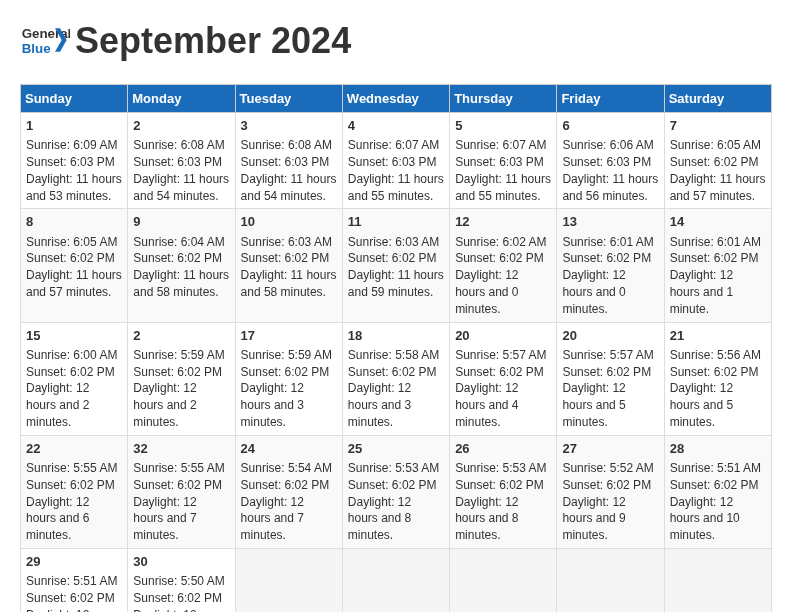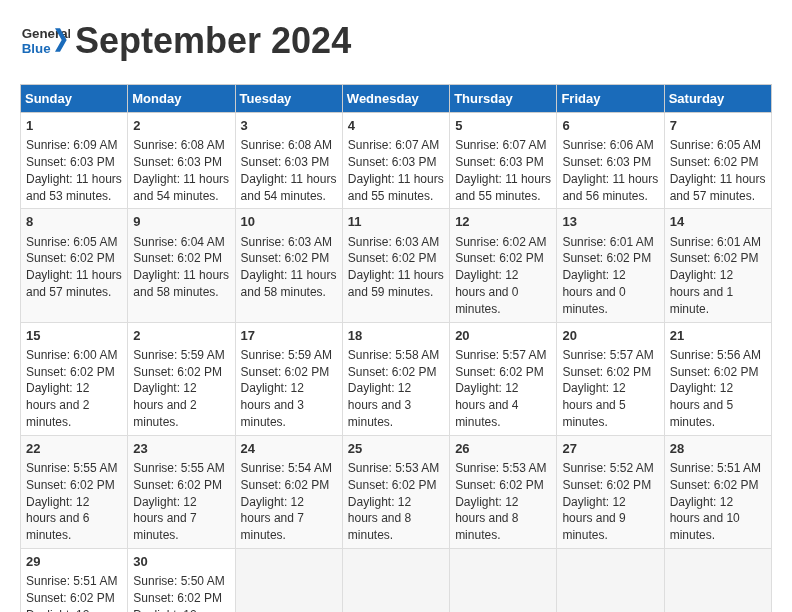--- a/index.html
+++ b/index.html
@@ -198,21 +198,21 @@
           <span class="day-num">21</span>
           <div class="day-info">Sunrise: 5:56 AM<br>Sunset: 6:02 PM<br>Daylight: 12 hours and 5 minutes.</div>
         </td>
       </tr>
       <tr>
         <td>
           <span class="day-num">22</span>
           <div class="day-info">Sunrise: 5:55 AM<br>Sunset: 6:02 PM<br>Daylight: 12 hours and 6 minutes.</div>
         </td>
         <td>
-          <span class="day-num">23</span>
+          <span class="day-num">32</span>
           <div class="day-info">Sunrise: 5:55 AM<br>Sunset: 6:02 PM<br>Daylight: 12 hours and 7 minutes.</div>
         </td>
         <td>
           <span class="day-num">24</span>
           <div class="day-info">Sunrise: 5:54 AM<br>Sunset: 6:02 PM<br>Daylight: 12 hours and 7 minutes.</div>
         </td>
         <td>
           <span class="day-num">25</span>
           <div class="day-info">Sunrise: 5:53 AM<br>Sunset: 6:02 PM<br>Daylight: 12 hours and 8 minutes.</div>
         </td>

